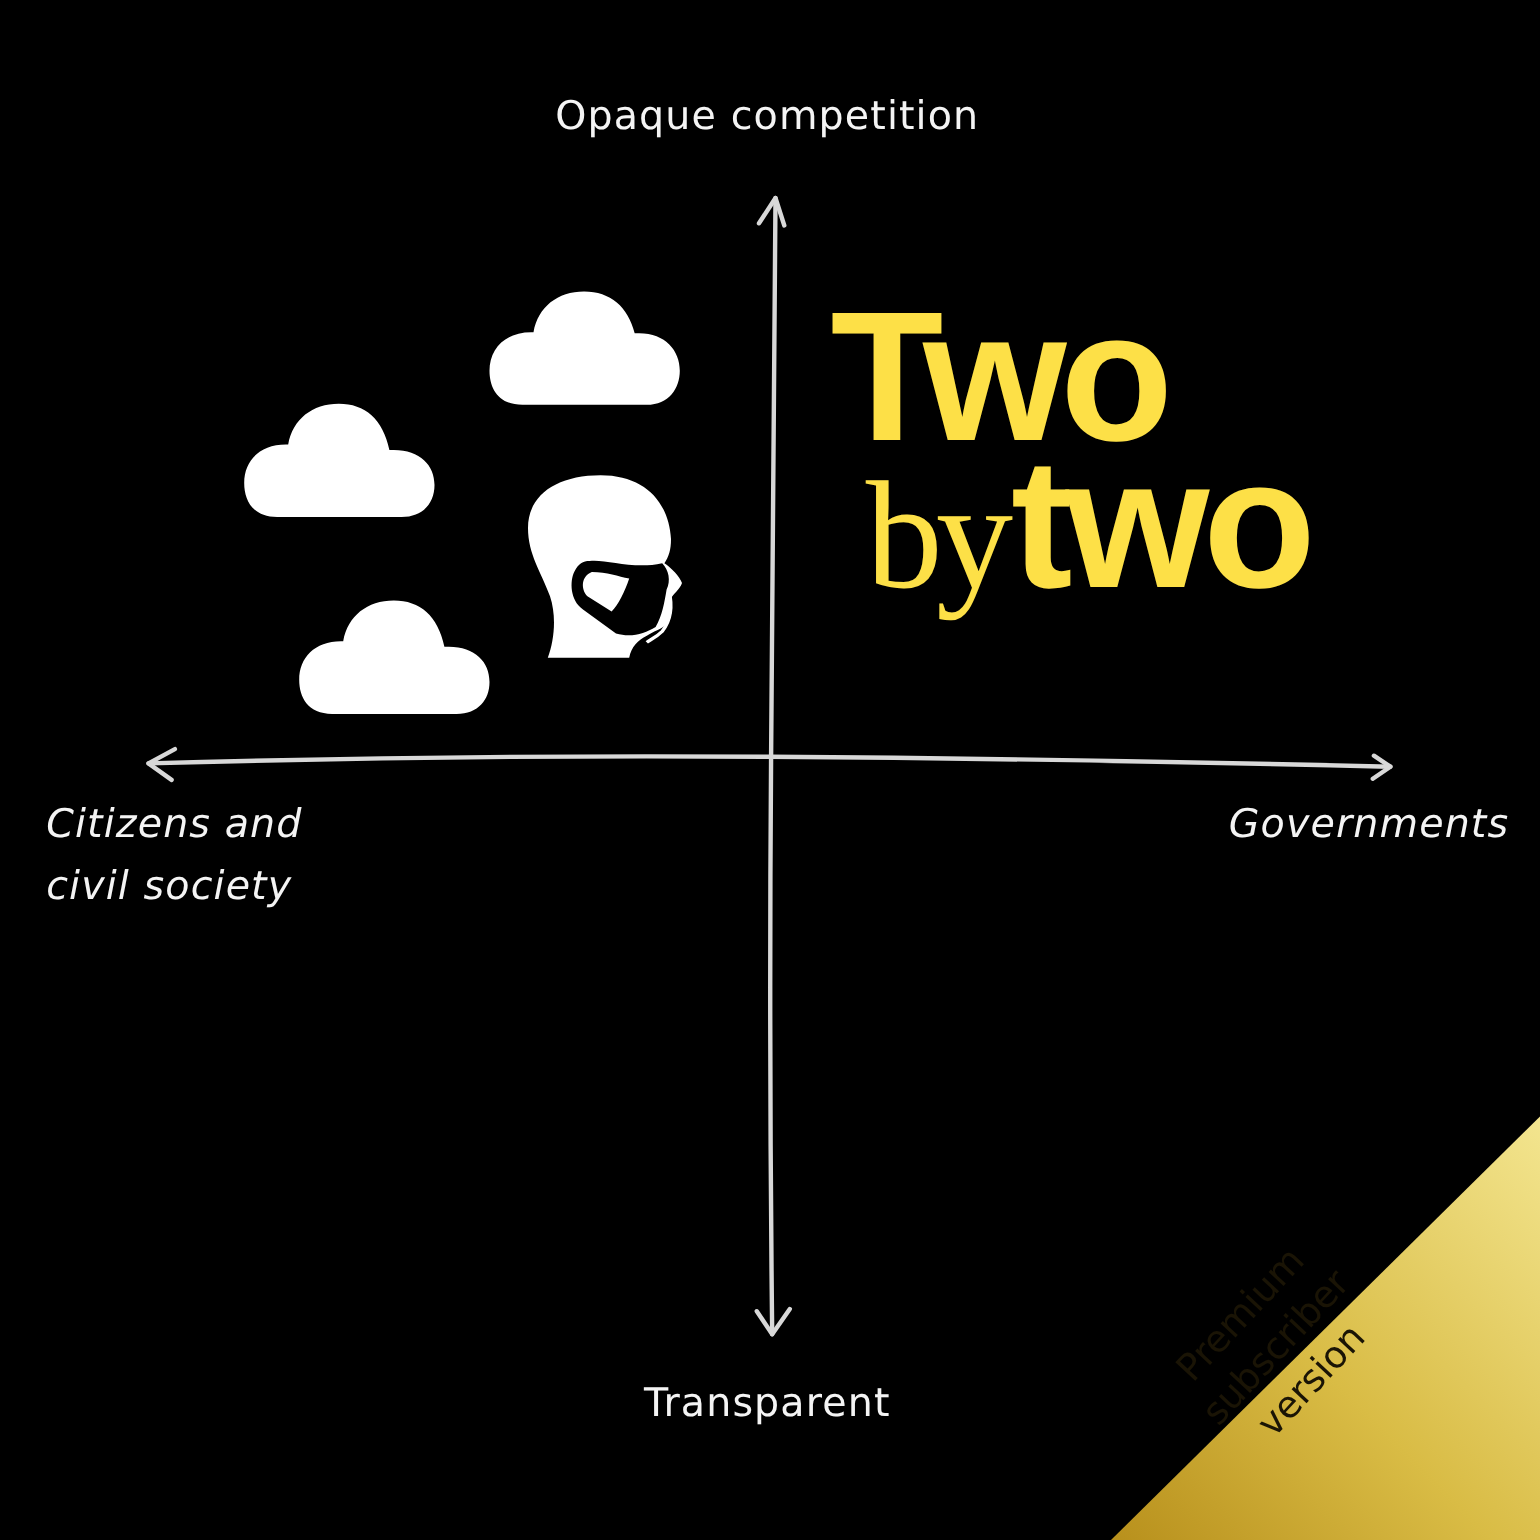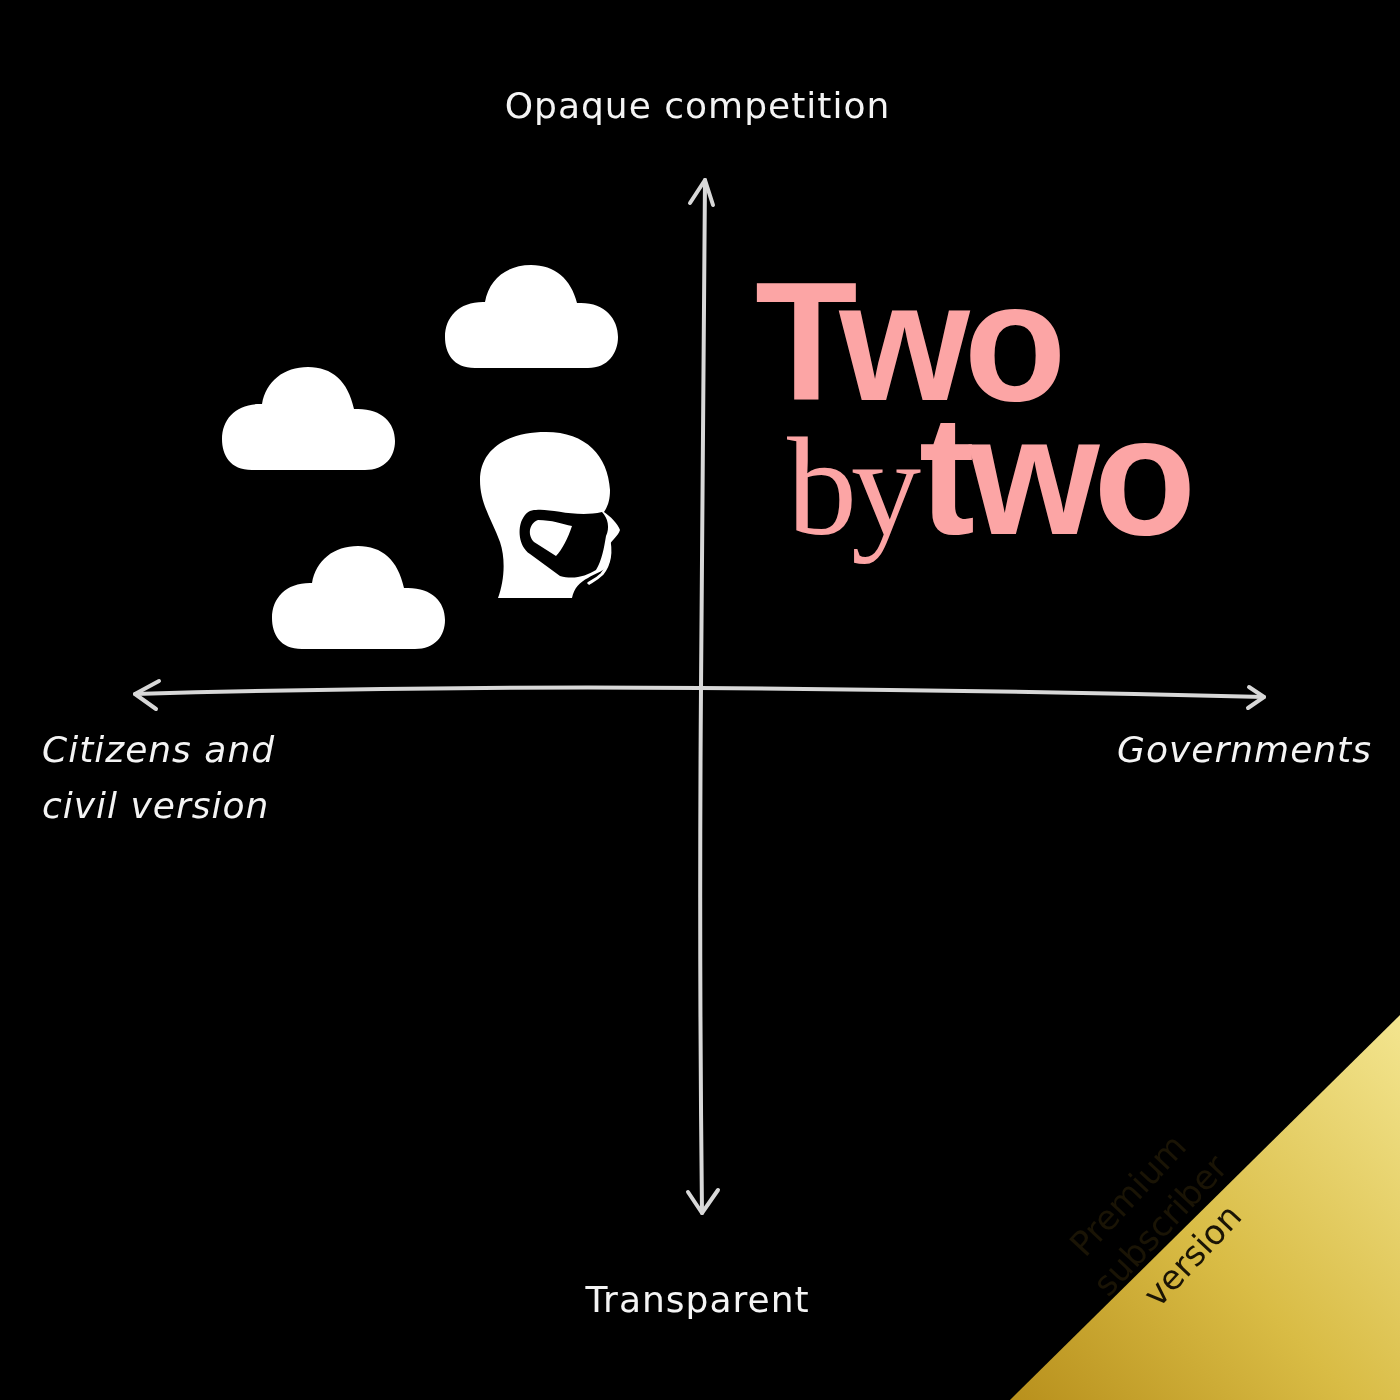--- a/index.html
+++ b/index.html
@@ -9,28 +9,28 @@
   .axis-label {
     position: absolute;
     color: #f4f4f4;
     font-family: "DejaVu Sans", sans-serif;
     font-size: 36px;
     line-height: 56px;
     letter-spacing: 1px;
     white-space: nowrap;
   }
   .label-top { left: 0; width: 1395px; top: 78px; text-align: center; }
-  .label-bottom { left: 0; width: 1395px; top: 1248px; text-align: center; margin-top: 24px; }
+  .label-bottom { left: 0; width: 1395px; top: 1248px; text-align: center; }
   .label-left { left: 42px; top: 722px; text-align: left; font-style: italic; }
   .label-right { right: 28px; top: 722px; text-align: right; font-style: italic; }
   .label-line { display: block; }
   .logo {
     position: absolute;
     left: 755px; top: 272px;
-    color: #fca5a5;
+    color: #fde047;
     font-family: "Liberation Sans", sans-serif;
   }
   .logo-two-top {
     display: block;
     font-weight: 900;
     font-size: 168px;
     line-height: 140px;
     letter-spacing: -6px;
   }
   .logo-row { display: block; margin-top: -6px; white-space: nowrap; }
@@ -107,21 +107,21 @@
       <path fill="#000" d="M58 78 C72 76 98 86 124 80 C130 86 132 96 128 104 C126 116 124 128 118 138 C108 144 96 148 82 144 L52 122 C40 114 40 96 44 88 C48 80 52 78 58 78 Z"></path>
       <path fill="#fff" d="M60 88 C74 88 84 92 94 94 C90 106 84 118 78 124 L56 110 C50 104 50 92 60 88 Z"></path>
       <path fill="none" stroke="#fff" stroke-width="3" d="M130 104 C134 120 132 132 124 142 C118 148 112 150 110 152"></path>
     </g>
   </svg>
 
   <div class="axis-label label-top">Opaque competition</div>
 
   <div class="axis-label label-left">
     <span class="label-line">Citizens and</span>
-    <span class="label-line">civil version</span>
+    <span class="label-line">civil society</span>
   </div>
 
   <div class="axis-label label-right">Governments</div>
 
   <div class="axis-label label-bottom">
     <span class="label-line">Transparent</span>
   </div>
 
   <div class="logo">
     <span class="logo-two-top">Two</span>

